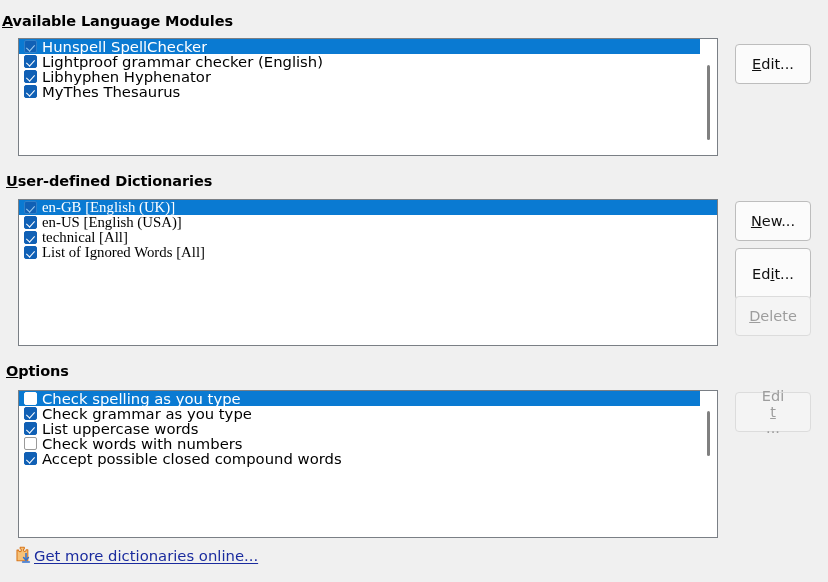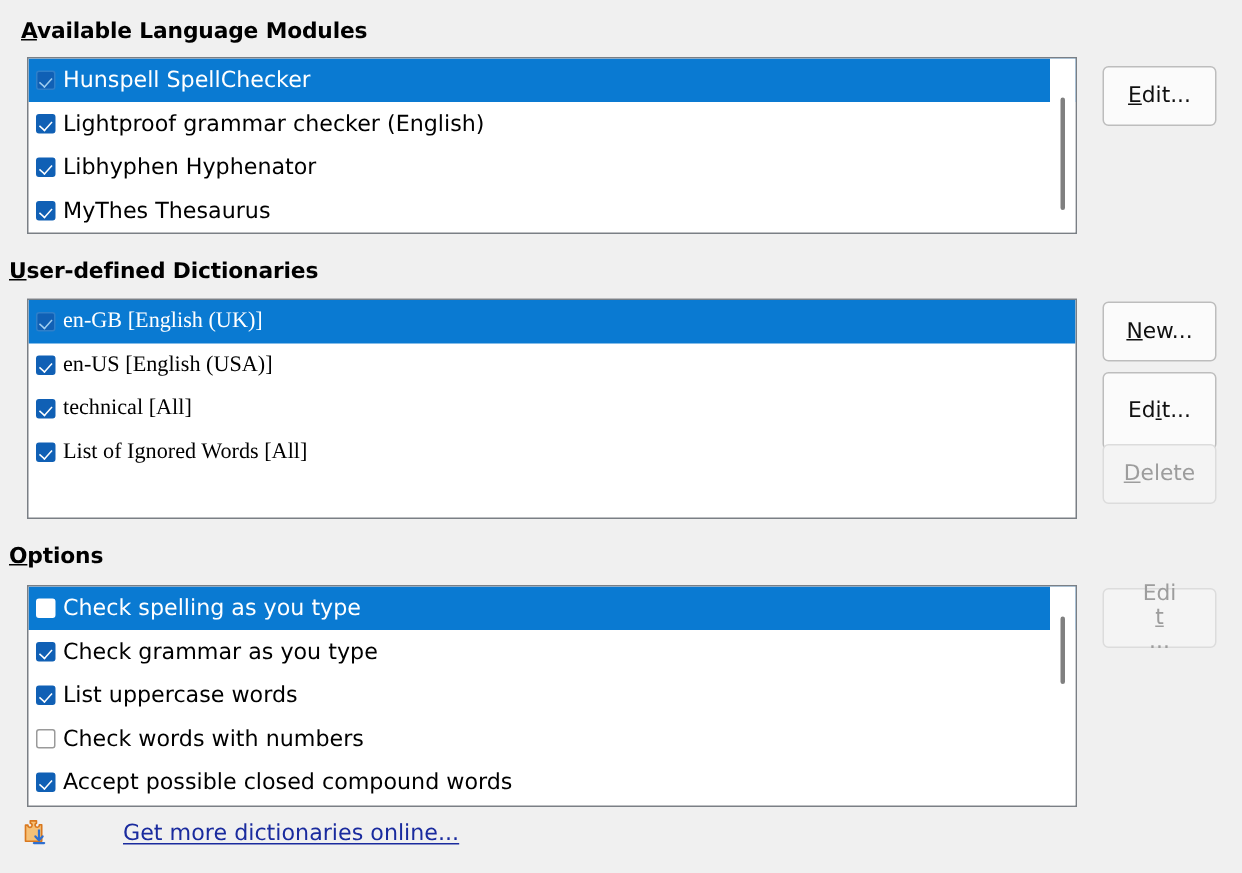--- a/index.html
+++ b/index.html
@@ -53,21 +53,21 @@
     bottom: 0;
   }
   .list-rows {
     position: absolute;
     left: 0; top: 0; right: 0;
   }
 
   .row {
     display: flex;
     align-items: center;
-    height: 29px;
+    height: 15px;
     padding-left: 5px;
     box-sizing: border-box;
     white-space: nowrap;
     font-size: 14.8px;
     color: #000;
   }
   .row.selected {
     background: #0a7ad2;
     color: #ffffff;
   }
@@ -179,21 +179,21 @@
     text-underline-offset: 2px;
     font-size: 14.8px;
     cursor: pointer;
   }
 </style>
 </head>
 <body>
 
 <div class="page">
 
-  <div class="section-heading" style="left:14px; top:13px;">
+  <div class="section-heading" style="left:2px; top:13px;">
     <span class="accel">A</span><span>vailable Language Modules</span>
   </div>
 
   <div class="listbox" style="left:18px; top:38px; width:700px; height:118px;">
     <div class="list-inner">
       <div class="list-rows" id="modules-rows">
           <div class="row selected">
             <span class="cb checked"></span>
             <span class="row-label">Hunspell SpellChecker</span>
           </div>
@@ -299,21 +299,21 @@
       </div>
     </div>
   </div>
 
   <button class="btn disabled" style="left:735px; top:392px; width:76px; height:40px;flex-direction:column;">
     <span>Edi</span>
       <span class="accel">t</span>
       <span>...</span>
   </button>
 
-  <div class="link-row" style="left:14px; top:545px;gap:48px;">
+  <div class="link-row" style="left:14px; top:545px;">
     <span class="ext-icon">
       <svg width="18" height="20" viewBox="0 0 18 20" xmlns="http://www.w3.org/2000/svg">
         <path d="M6.2 2.2h4.1v1.6a1.4 1.4 0 1 0 1.9 1.3v-.3h1.6v11.0H3.0V5.1h1.6a1.4 1.4 0 1 0 1.6-1.3z" fill="#f6c177" stroke="#d9781e" stroke-width="1.1" stroke-linejoin="round"></path>
         <path d="M12.0 8.0v6.3" stroke="#2f6fd0" stroke-width="1.5"></path>
         <path d="M9.6 12.6l2.4 2.6 2.4-2.6" fill="none" stroke="#2f6fd0" stroke-width="1.5" stroke-linecap="round" stroke-linejoin="round"></path>
         <path d="M8.6 17.0h6.8" stroke="#2f6fd0" stroke-width="1.5" stroke-linecap="round"></path>
       </svg>
     </span>
     <span class="link-text">Get more dictionaries online...</span>
   </div>

